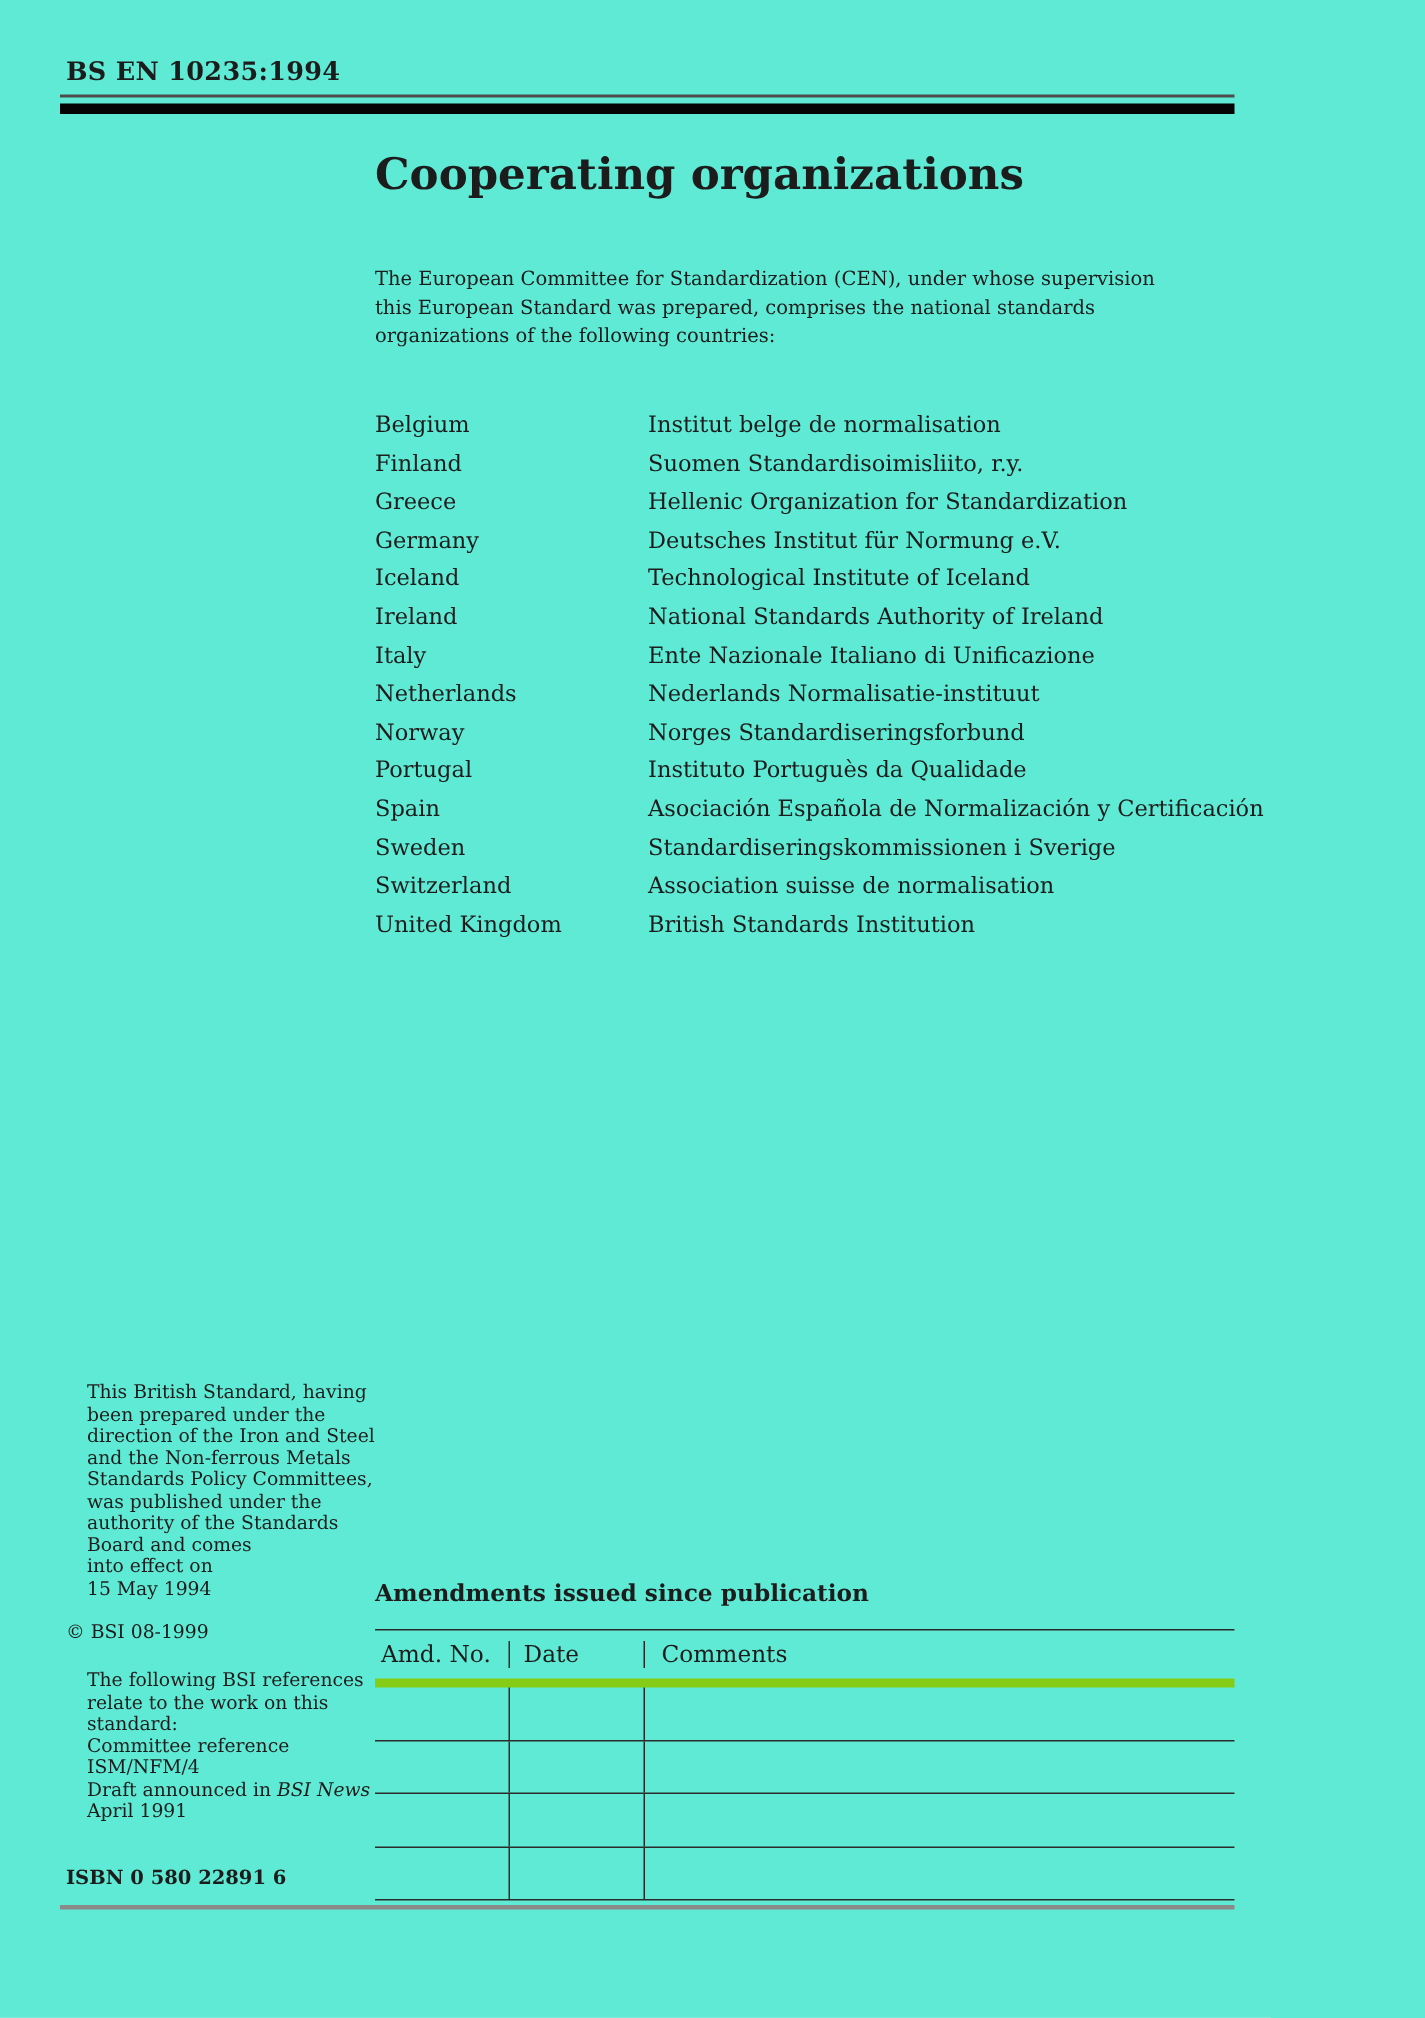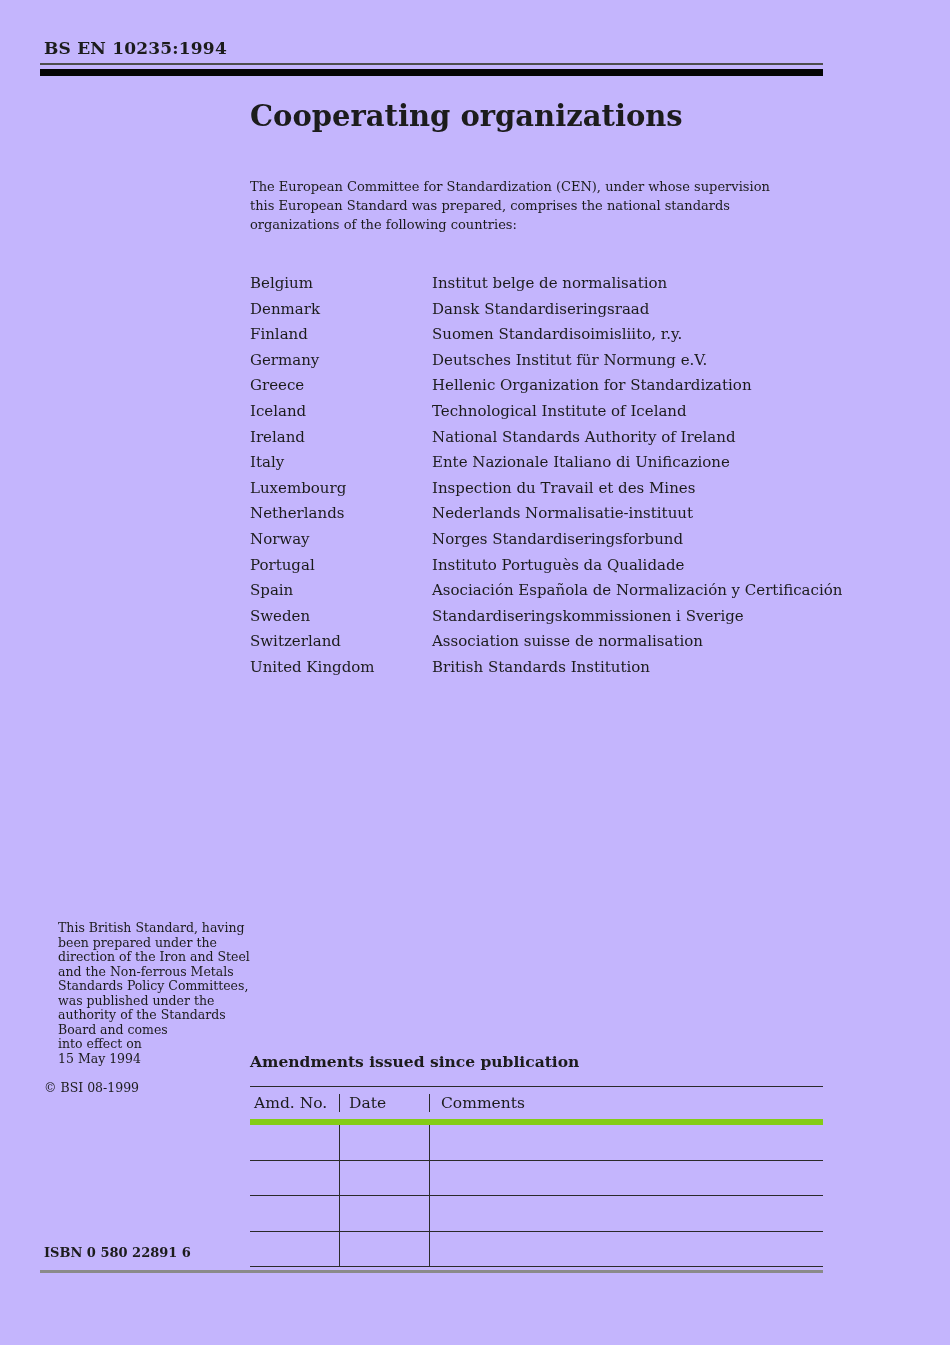--- a/index.html
+++ b/index.html
@@ -1,21 +1,21 @@
 <!DOCTYPE html>
 <html><head>
 <meta charset="utf-8">
 <style>
   html, body { margin: 0; padding: 0; }
   body { background: #e8e8e8; }
   .page {
     position: relative;
     width: 950px;
     height: 1345px;
-    background: #c4b5fd;
+    background: #5eead4;
     color: #1c1c1c;
     font-family: "DejaVu Serif", "Liberation Serif", serif;
     overflow: hidden;
     margin: 0 auto;
   }
   .hdr-ref {
     position: absolute;
     left: 44px; top: 38px;
     font-size: 17px;
     font-weight: bold;
@@ -134,60 +134,52 @@
     </div>
 
   <div class="members">
 
 
       <div class="member-row">
         <span class="member-country">Belgium</span>
         <span class="member-org">Institut belge de normalisation</span>
       </div>
 
-      <div class="member-row">
-        <span class="member-country">Denmark</span>
-        <span class="member-org">Dansk Standardiseringsraad</span>
-      </div>
 
       <div class="member-row">
         <span class="member-country">Finland</span>
         <span class="member-org">Suomen Standardisoimisliito, r.y.</span>
       </div>
 
 
       <div class="member-row">
+        <span class="member-country">Greece</span>
+        <span class="member-org">Hellenic Organization for Standardization</span>
+      </div>
+
+      <div class="member-row">
         <span class="member-country">Germany</span>
         <span class="member-org">Deutsches Institut für Normung e.V.</span>
       </div>
 
       <div class="member-row">
-        <span class="member-country">Greece</span>
-        <span class="member-org">Hellenic Organization for Standardization</span>
-      </div>
-
-      <div class="member-row">
         <span class="member-country">Iceland</span>
         <span class="member-org">Technological Institute of Iceland</span>
       </div>
 
       <div class="member-row">
         <span class="member-country">Ireland</span>
         <span class="member-org">National Standards Authority of Ireland</span>
       </div>
 
       <div class="member-row">
         <span class="member-country">Italy</span>
         <span class="member-org">Ente Nazionale Italiano di Unificazione</span>
       </div>
 
-      <div class="member-row">
-        <span class="member-country">Luxembourg</span>
-        <span class="member-org">Inspection du Travail et des Mines</span>
-      </div>
 
       <div class="member-row">
         <span class="member-country">Netherlands</span>
         <span class="member-org">Nederlands Normalisatie-instituut</span>
       </div>
 
       <div class="member-row">
         <span class="member-country">Norway</span>
         <span class="member-org">Norges Standardiseringsforbund</span>
       </div>
@@ -236,20 +228,36 @@
 
       <div class="line">Board and comes</div>
 
       <div class="line">into effect on</div>
 
       <div class="line">15 May 1994</div>
     </div>
 
   <div class="copyright">© BSI 08-1999</div>
 
+  <div class="sb sb2">
+    <div>
+
+        <div class="line">The following BSI references</div>
+
+        <div class="line">relate to the work on this</div>
+
+        <div class="line">standard:</div>
+
+        <div class="line">Committee reference</div>
+
+        <div class="line">ISM/NFM/4</div>
+      </div>
+    <div class="line"><span>Draft announced in </span><em>BSI News</em></div>
+    <div class="line">April 1991</div>
+  </div>
 
   <div class="isbn">ISBN 0 580 22891 6</div>
 
   <div class="amend-heading">Amendments issued since publication</div>
 
   <div class="amend-table">
     <div class="amend-hrow">
       <div class="cell-amd">Amd. No.</div>
       <div class="cell-date">Date</div>
       <div class="cell-comments">Comments</div>

